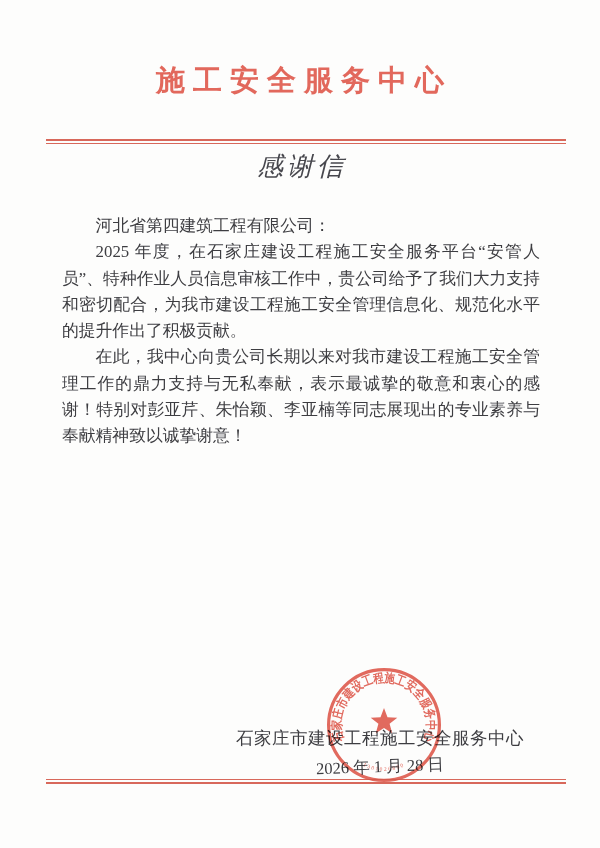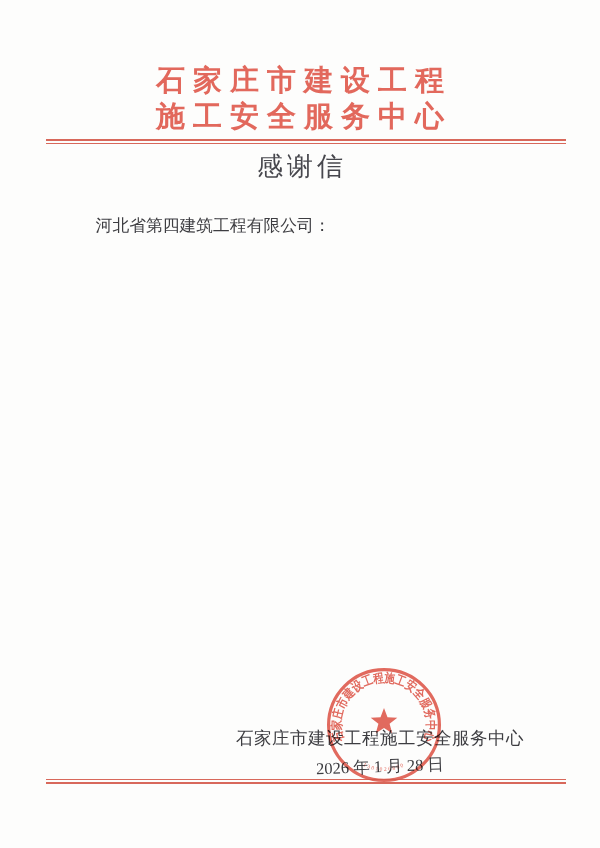--- a/index.html
+++ b/index.html
@@ -33,20 +33,21 @@
     border-bottom:1.1px solid var(--rule-red);
     opacity:.9;
   }
   .letter-title{
     position:absolute;top:149px;left:0;right:0;
     text-align:center;
     color:#47474d;
     font-size:26px;
     letter-spacing:4px;
     text-indent:4px;
+    font-style:italic;
   }
   .body-text{
     position:absolute;top:213px;left:62px;width:478px;
     color:var(--body-text);
     font-size:16.8px;
     line-height:26.3px;
     text-align:justify;
     font-family:Liberation Serif, serif;
   }
   .salutation{margin:0;}
@@ -85,30 +86,31 @@
     font-family:"Liberation Serif","DejaVu Serif",serif;
     fill:var(--seal-red);
   }
 </style>
 </head>
 <body>
 
 <div class="page">
 
   <div class="org-title">
-    <div>石家庄市建设工程</div>
     <div>施工安全服务中心</div>
   </div>
 
   <div class="header-rule"></div>
 
   <div class="letter-title">感谢信</div>
 
   <div class="body-text">
     <p class="salutation">河北省第四建筑工程有限公司：</p>
+    <p>2025 年度，在石家庄建设工程施工安全服务平台“安管人员”、特种作业人员信息审核工作中，贵公司给予了我们大力支持和密切配合，为我市建设工程施工安全管理信息化、规范化水平的提升作出了积极贡献。</p>
+    <p>在此，我中心向贵公司长期以来对我市建设工程施工安全管理工作的鼎力支持与无私奉献，表示最诚挚的敬意和衷心的感谢！特别对彭亚芹、朱怡颖、李亚楠等同志展现出的专业素养与奉献精神致以诚挚谢意！</p>
   </div>
 
   <div class="signature">
     <div class="sig-org">石家庄市建设工程施工安全服务中心</div>
     <div class="sig-date">2026 年 1 月 28 日</div>
   </div>
 
   <div class="seal">
     <svg viewBox="0 0 120 120" xmlns="http://www.w3.org/2000/svg">
       <defs>

